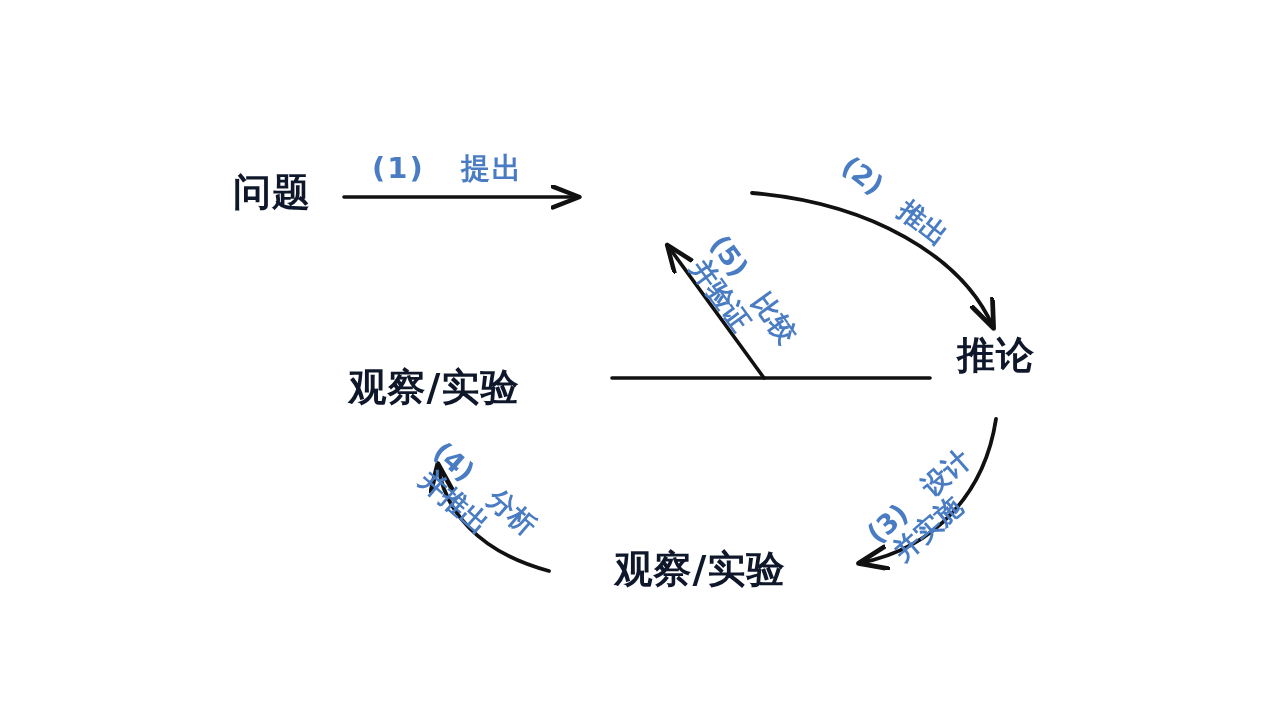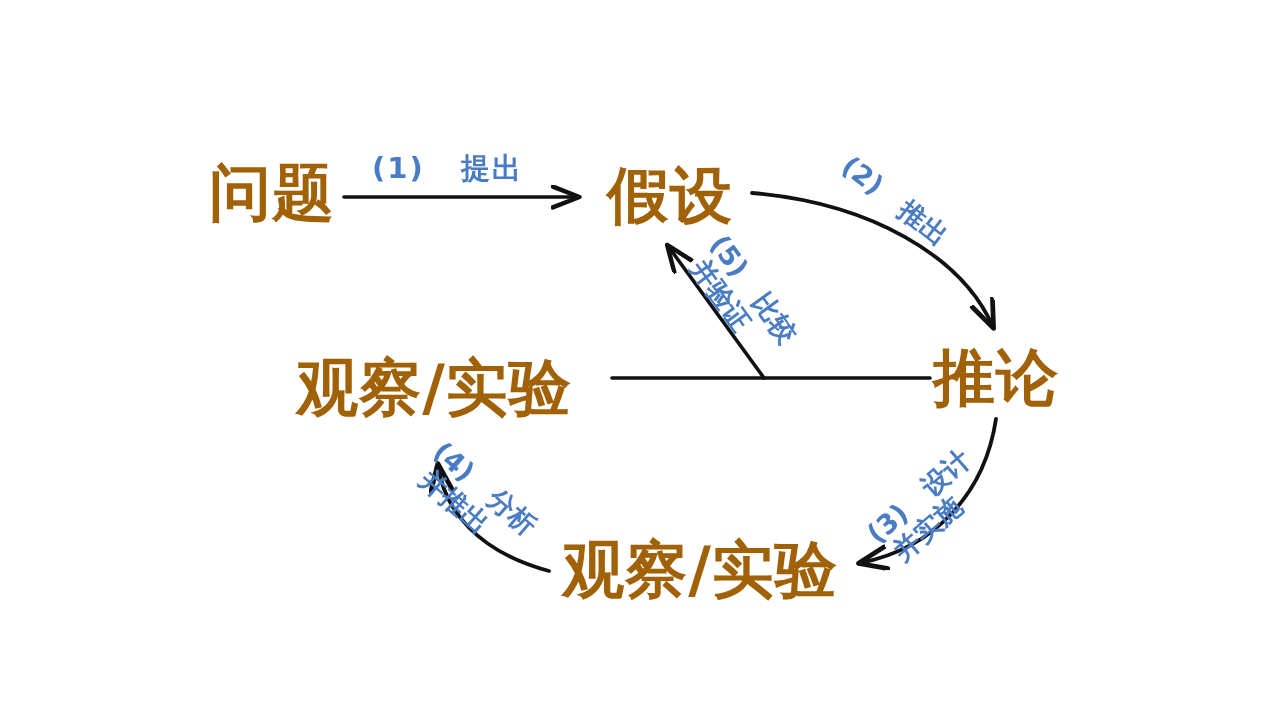--- a/index.html
+++ b/index.html
@@ -23,24 +23,24 @@
     position: absolute;
     left: 0;
     top: 0;
     width: 1280px;
     height: 720px;
   }
 
   
   .node-label {
     position: absolute;
-    color: #a16207;
+    color: #0f172a;
     font-family: "DejaVu Sans", sans-serif;
     font-weight: 700;
-    font-size: 62px;
+    font-size: 38px;
     line-height: 1.08;
     letter-spacing: 1px;
     white-space: nowrap;
     text-align: center;
     transform: translate(-50%, -50%);
   }
   .node-label.two-line {
     line-height: 1.05;
   }
   .node-label .ln {
@@ -93,25 +93,22 @@
     <path d="M549,571 C 478,552 444,510 438,465" fill="none" stroke="#111111" stroke-width="3.8" stroke-linecap="round" marker-end="url(#arrowhead)"></path>
 
     <path d="M612,378 L930,378" fill="none" stroke="#111111" stroke-width="3.6" stroke-linecap="round"></path>
     <path d="M764,378 L668,246" fill="none" stroke="#111111" stroke-width="3.6" stroke-linecap="round" marker-end="url(#arrowhead)"></path>
   </svg>
 
   <div class="node-label" style="left:272px; top:193px;">
     <span class="ln">问题</span>
   </div>
 
-  <div class="node-label" style="left:670px; top:196px;">
-    <span class="ln">假设</span>
-  </div>
 
-  <div class="node-label" style="left:996px; top:378px;">
+  <div class="node-label" style="left:996px; top:356px;">
     <span class="ln">推论</span>
   </div>
 
   <div class="node-label" style="left:700px; top:570px;">
     <span class="ln">观察/实验</span>
   </div>
 
   <div class="node-label two-line" style="left:434px; top:388px;">
     <span class="ln">观察/实验</span>
   </div>

